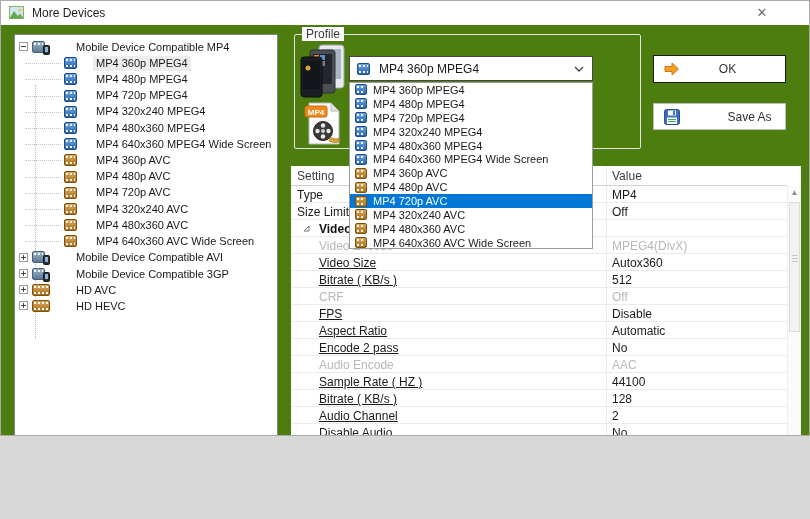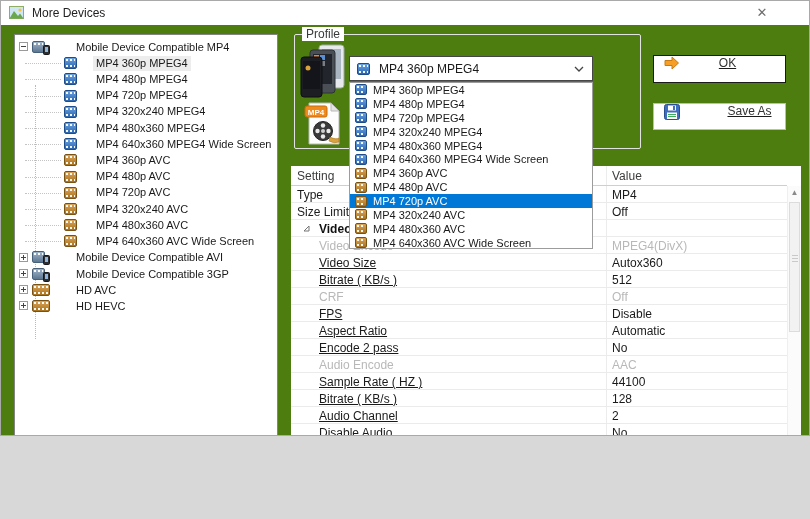--- a/index.html
+++ b/index.html
@@ -57,21 +57,21 @@
   .combobox { position:absolute; left:348px; top:55px; width:244px; height:25px; background:#fff;
     border:1px solid #464646; display:flex; align-items:center; padding-left:7px; z-index:40; }
   .combobox .cb-label { margin-left:9px; font-size:12px; }
   .combobox .chev { position:absolute; right:8px; top:9px; }
   .dropdown { position:absolute; left:348px; top:81px; width:244px; height:167px; background:#fff;
     border:1px solid #9c9c9c; z-index:50; overflow:hidden; }
   .dd-item { height:13.9px; display:flex; align-items:center; padding-left:5px; font-size:11px; white-space:nowrap; }
   .dd-item .icon-film { width:12px; height:11px; margin-right:6px; flex:none; }
   .dd-item.hl { background:#0078d7; color:#fff; }
   
-  .btn { position:absolute; background:#fff; display:flex; align-items:flex-start; cursor:default;text-decoration:underline; }
+  .btn { position:absolute; background:#fff; display:flex; align-items:center; cursor:default; }
   .btn .blabel { flex:1; text-align:center; font-size:12px; color:#333; }
   #ok-btn { left:652px; top:54px; width:133px; height:28px; border:1px solid #1a1a1a; padding:0 10px; }
   #saveas-btn { left:652px; top:102px; width:133px; height:27px; border:1px solid #bdbdbd; padding:0 10px;gap:44px; }
   #watermark-btn { left:671px; top:478px; width:134px; height:29px; border:1px solid #c9c9c9; padding:0 10px; }
   
   .table { position:absolute; left:290px; top:165px; width:510px; height:297px; overflow:hidden; background:#fff; }
   .thead { position:absolute; left:0; top:0; width:496px; height:20px; border-bottom:1px solid #cfcfcf; color:#3c3c3c; }
   .thead .c1 { position:absolute; left:6px; top:3px; }
   .thead .c2 { position:absolute; left:321px; top:3px; }
   .col-divider { position:absolute; left:315px; top:0; height:297px; border-left:1px solid #ececec; }

